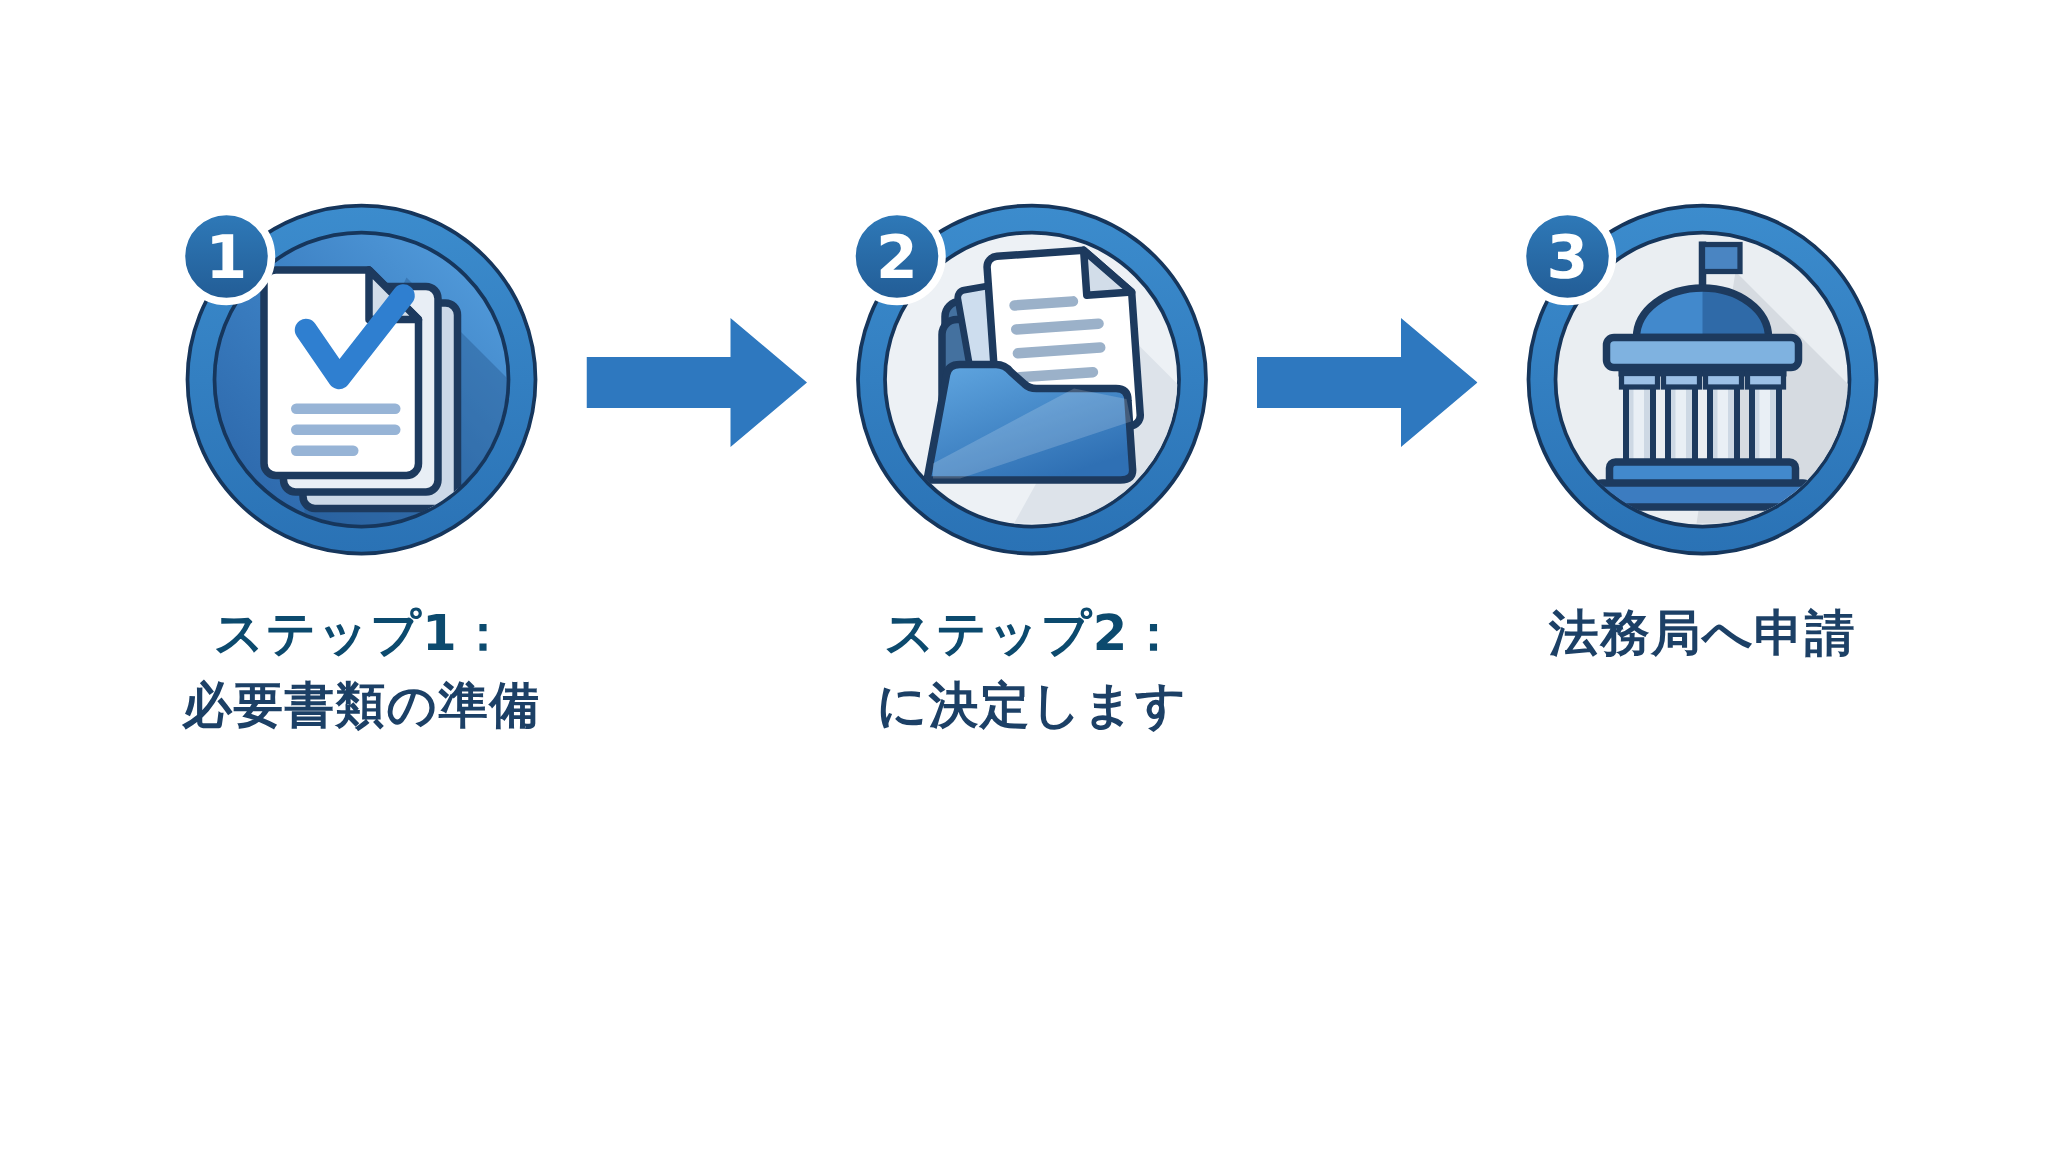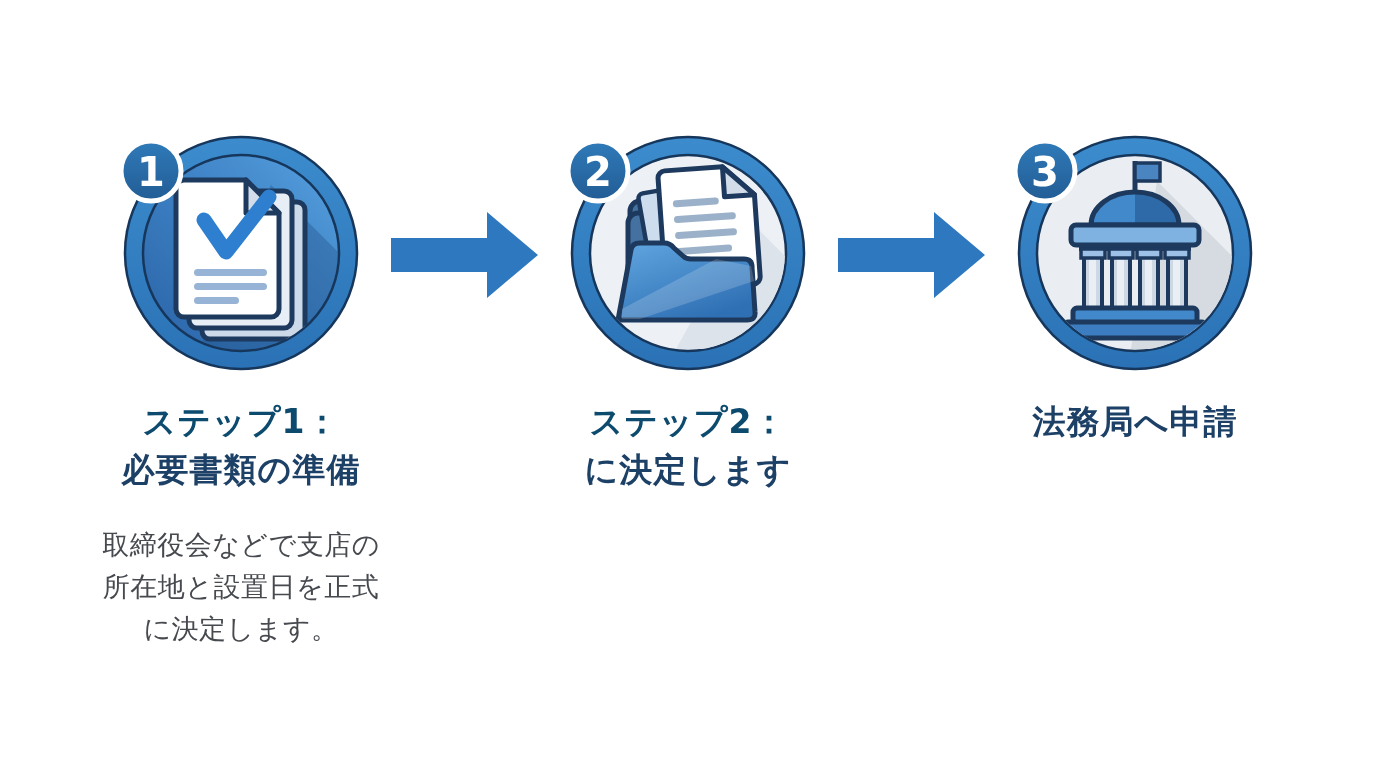--- a/index.html
+++ b/index.html
@@ -68,23 +68,20 @@
           <g>
             <circle cx="40" cy="48" r="30" fill="url(#badgeG1)" stroke="#ffffff" stroke-width="5"></circle>
             <text class="badge-num" x="40" y="49" font-size="40" text-anchor="middle" dominant-baseline="central">1</text>
           </g>
         </svg>
       </div>
       <div class="step-title">
         <div class="t1">ステップ1：</div>
         <div class="t2">必要書類の準備</div>
       </div>
-      <div class="step-body">取締役会などで支店の
-所在地と設置日を正式
-に決定します。</div>
     </div>
 
     <div class="arrow">
       <svg width="147" height="90" viewBox="0 0 147 90">
         <polygon points="0,28 96,28 96,2 147,45 96,88 96,62 0,62" fill="#2e78bf"></polygon>
       </svg>
     </div>
 
     <div class="step">
       <div class="icon-wrap">

